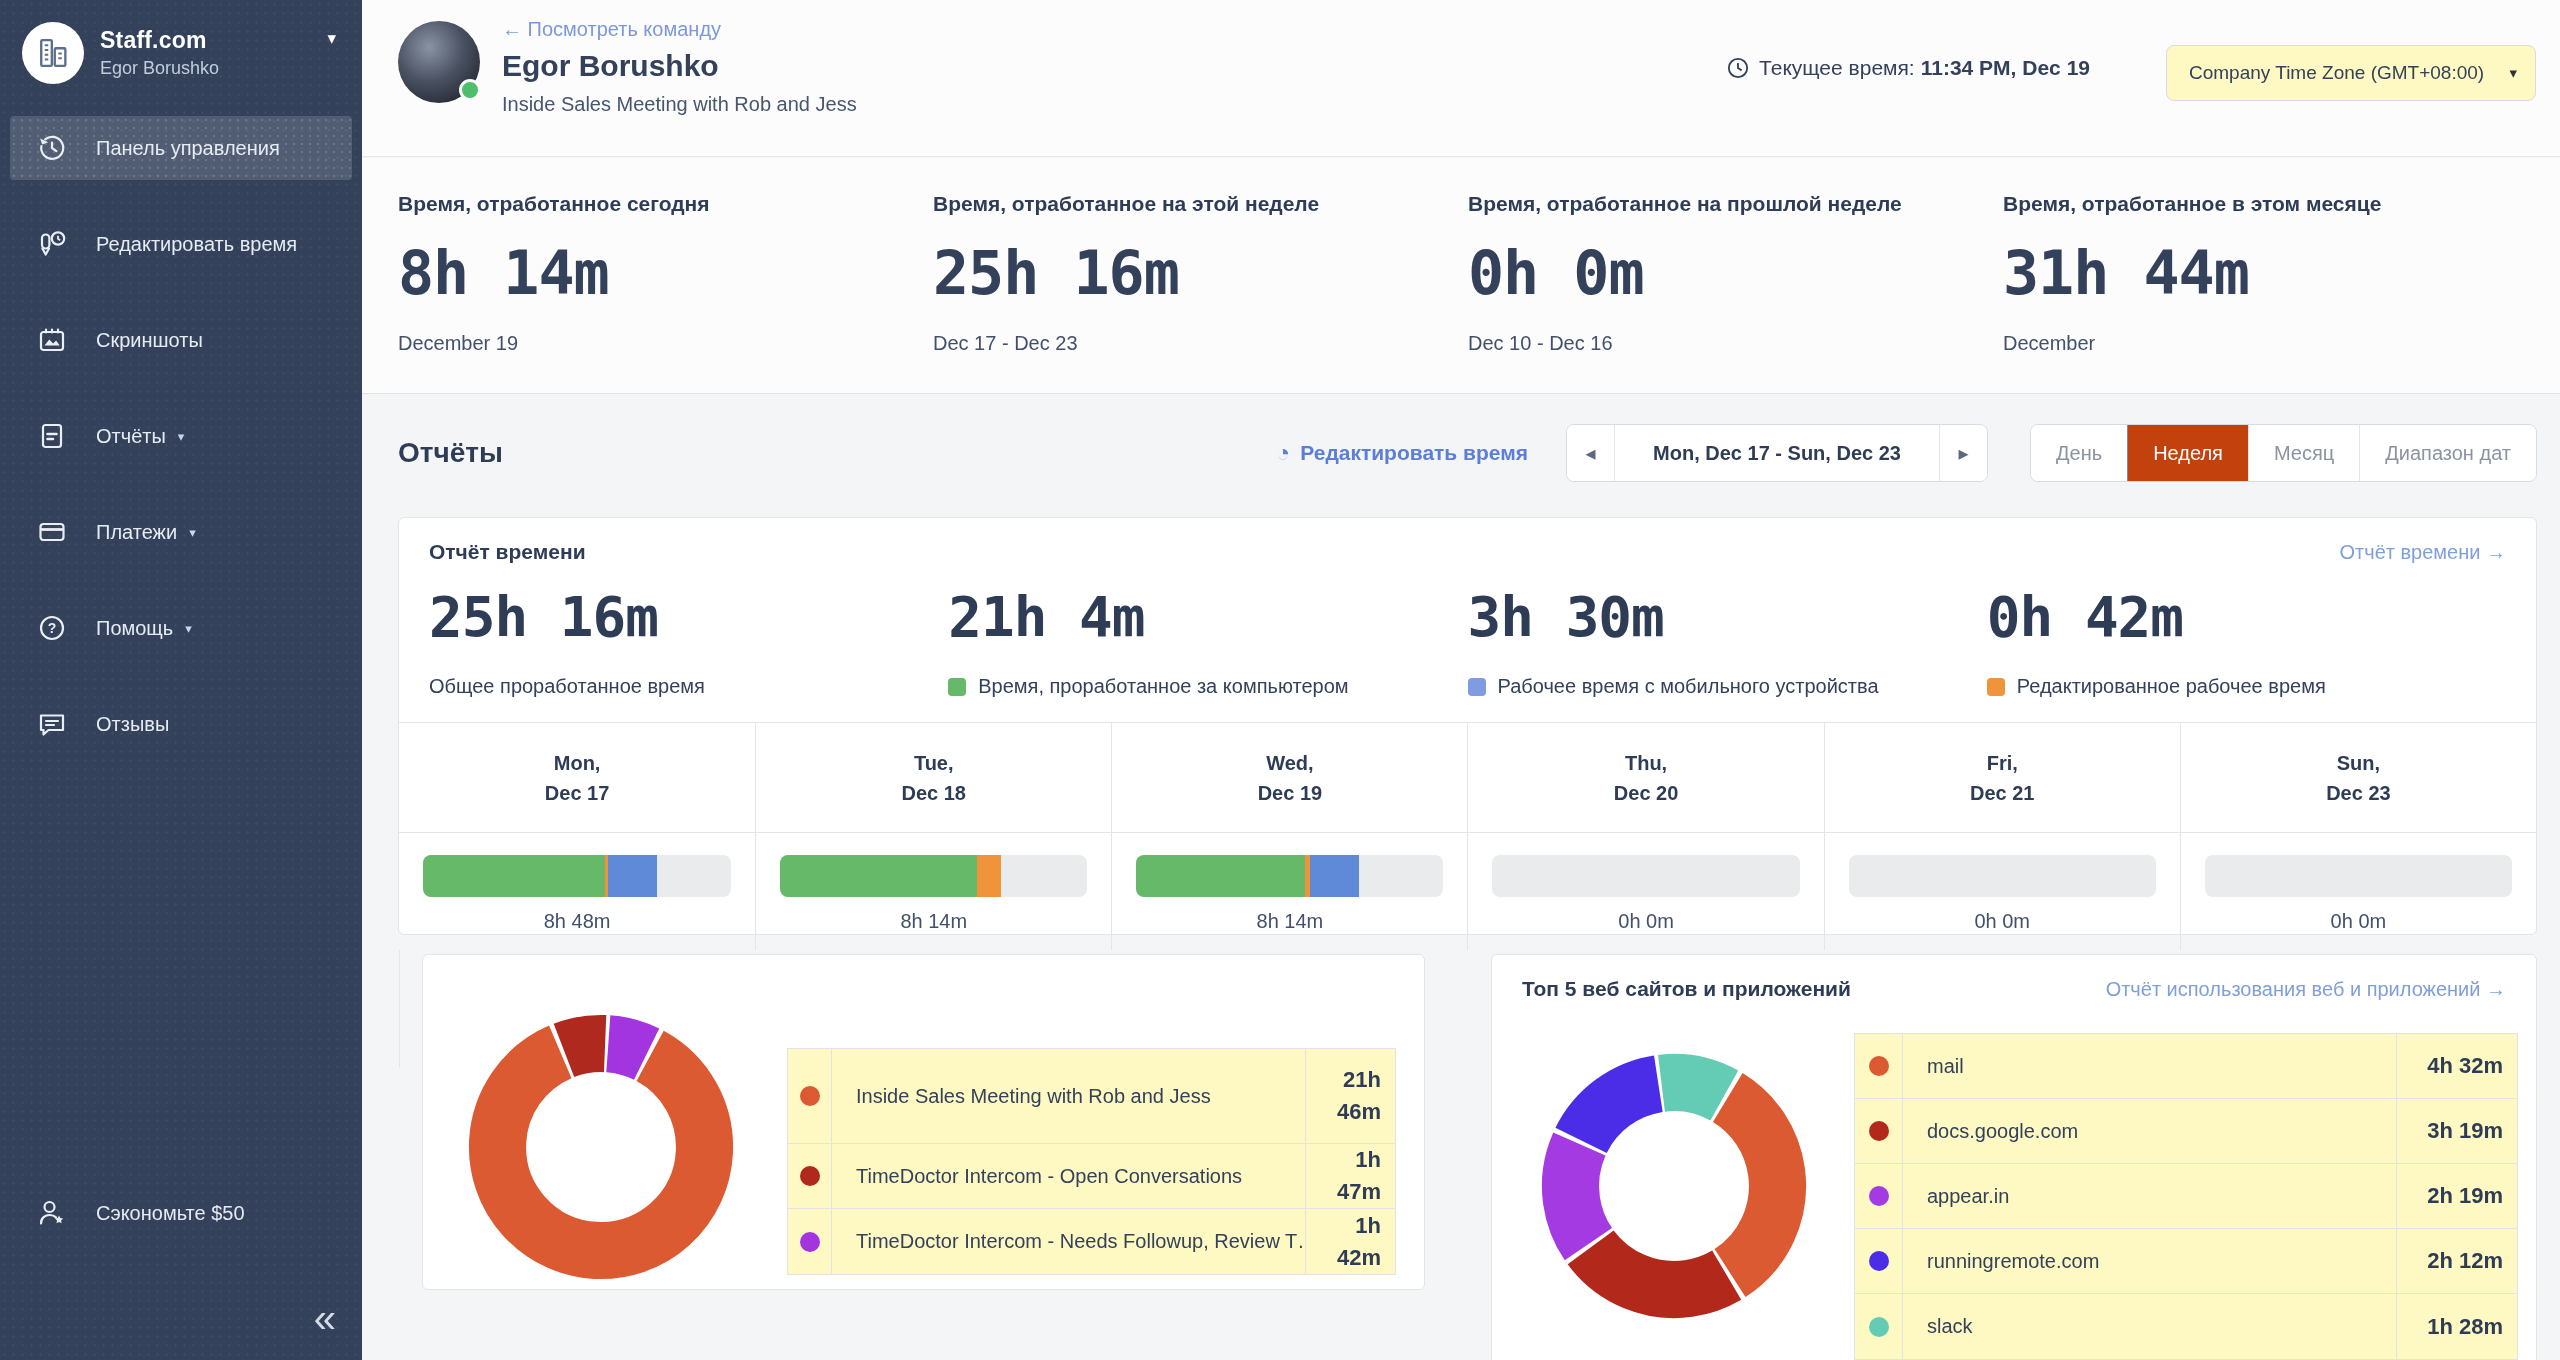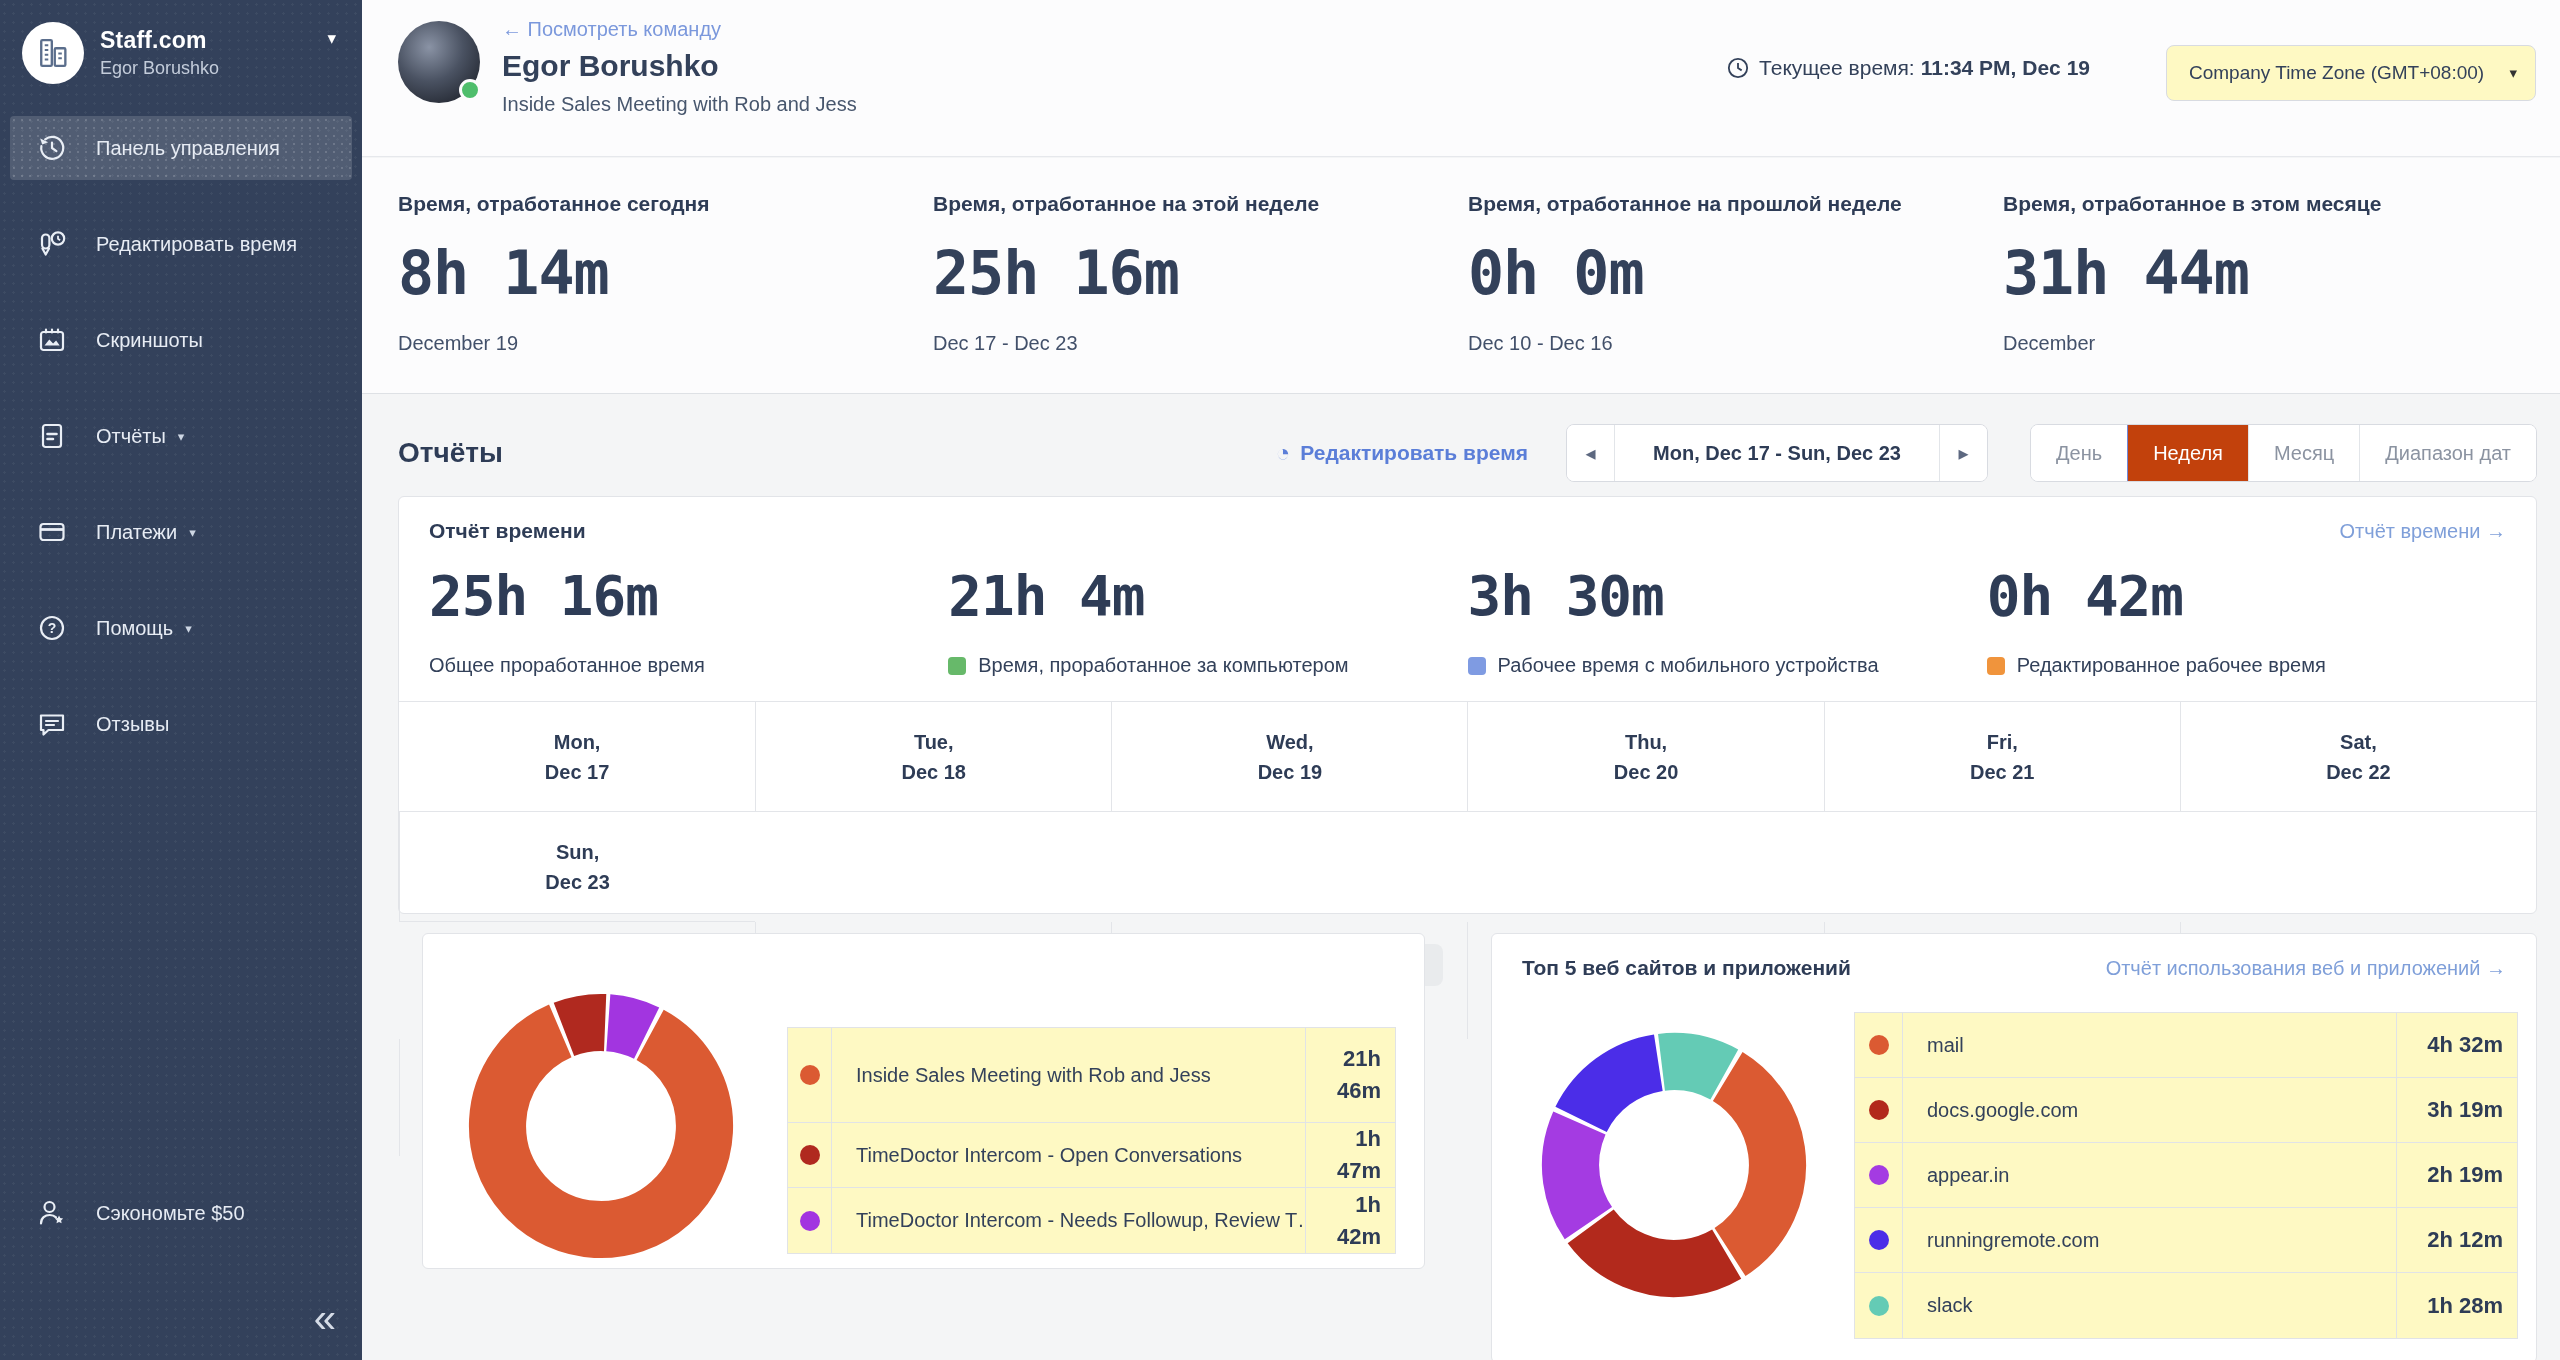--- a/index.html
+++ b/index.html
@@ -80,21 +80,21 @@
     font-weight:bold;color:#2e3c56;cursor:pointer}
   .views{display:flex;margin-left:42px;height:58px;border:1px solid #d8dbe1;border-radius:8px;
     overflow:hidden;background:#fff}
   .view-btn{padding:0 25px;display:flex;align-items:center;font-size:20px;color:#8b93a1;
     cursor:pointer;border-left:1px solid #e2e5e9;background:#fff}
   .view-btn:first-child{border-left:none}
   .view-btn.active{background:#c2410c;color:#fff;border-left-color:#7289d9}
 
   
   .card{background:#fff;border:1px solid #e2e4e8;border-radius:6px}
-  .tr-card{margin:13px 23px 0 36px;height:418px}
+  .tr-card{margin:34px 23px 0 36px;height:418px}
   .card-head{display:flex;align-items:center;padding:22px 30px 0 30px}
   .card-title{font-size:21px;font-weight:bold;color:#2e3c56}
   .card-link{margin-left:auto;font-size:20px;color:#7f9fd9;cursor:pointer}
   .tr-sums{display:flex;padding:20px 30px 0 30px}
   .tr-sum{width:535px}
   .tr-val{font-size:56px;font-weight:bold;color:#2e3c56;letter-spacing:-1px}
   .tr-leg{display:flex;align-items:center;margin-top:26px;font-size:20px;color:#33415a}
   .leg-sq{width:18px;height:18px;border-radius:4px;margin-right:12px;flex:0 0 18px}
   .tr-table{margin-top:24px;border-top:1px solid #e3e5e9}
   .wk-row{display:grid;grid-template-columns:repeat(6,1fr)}
@@ -347,24 +347,20 @@
           </div>
           <div class="wk-hcell">
             <span>Thu,</span>
             <span>Dec 20</span>
           </div>
           <div class="wk-hcell">
             <span>Fri,</span>
             <span>Dec 21</span>
           </div>
           <div class="wk-hcell">
-            <span>Sat,</span>
-            <span>Dec 22</span>
-          </div>
-          <div class="wk-hcell">
             <span>Sun,</span>
             <span>Dec 23</span>
           </div>
         </div>
       <div class="wk-row" id="week-bars">
           <div class="wk-bcell">
             <div class="bar-track">
               <div class="bar-seg" style="background: rgb(103, 185, 106); width: 59%;"></div>
               <div class="bar-seg" style="background: rgb(240, 148, 60); width: 1%;"></div>
               <div class="bar-seg" style="background: rgb(95, 138, 216); width: 16%;"></div>

